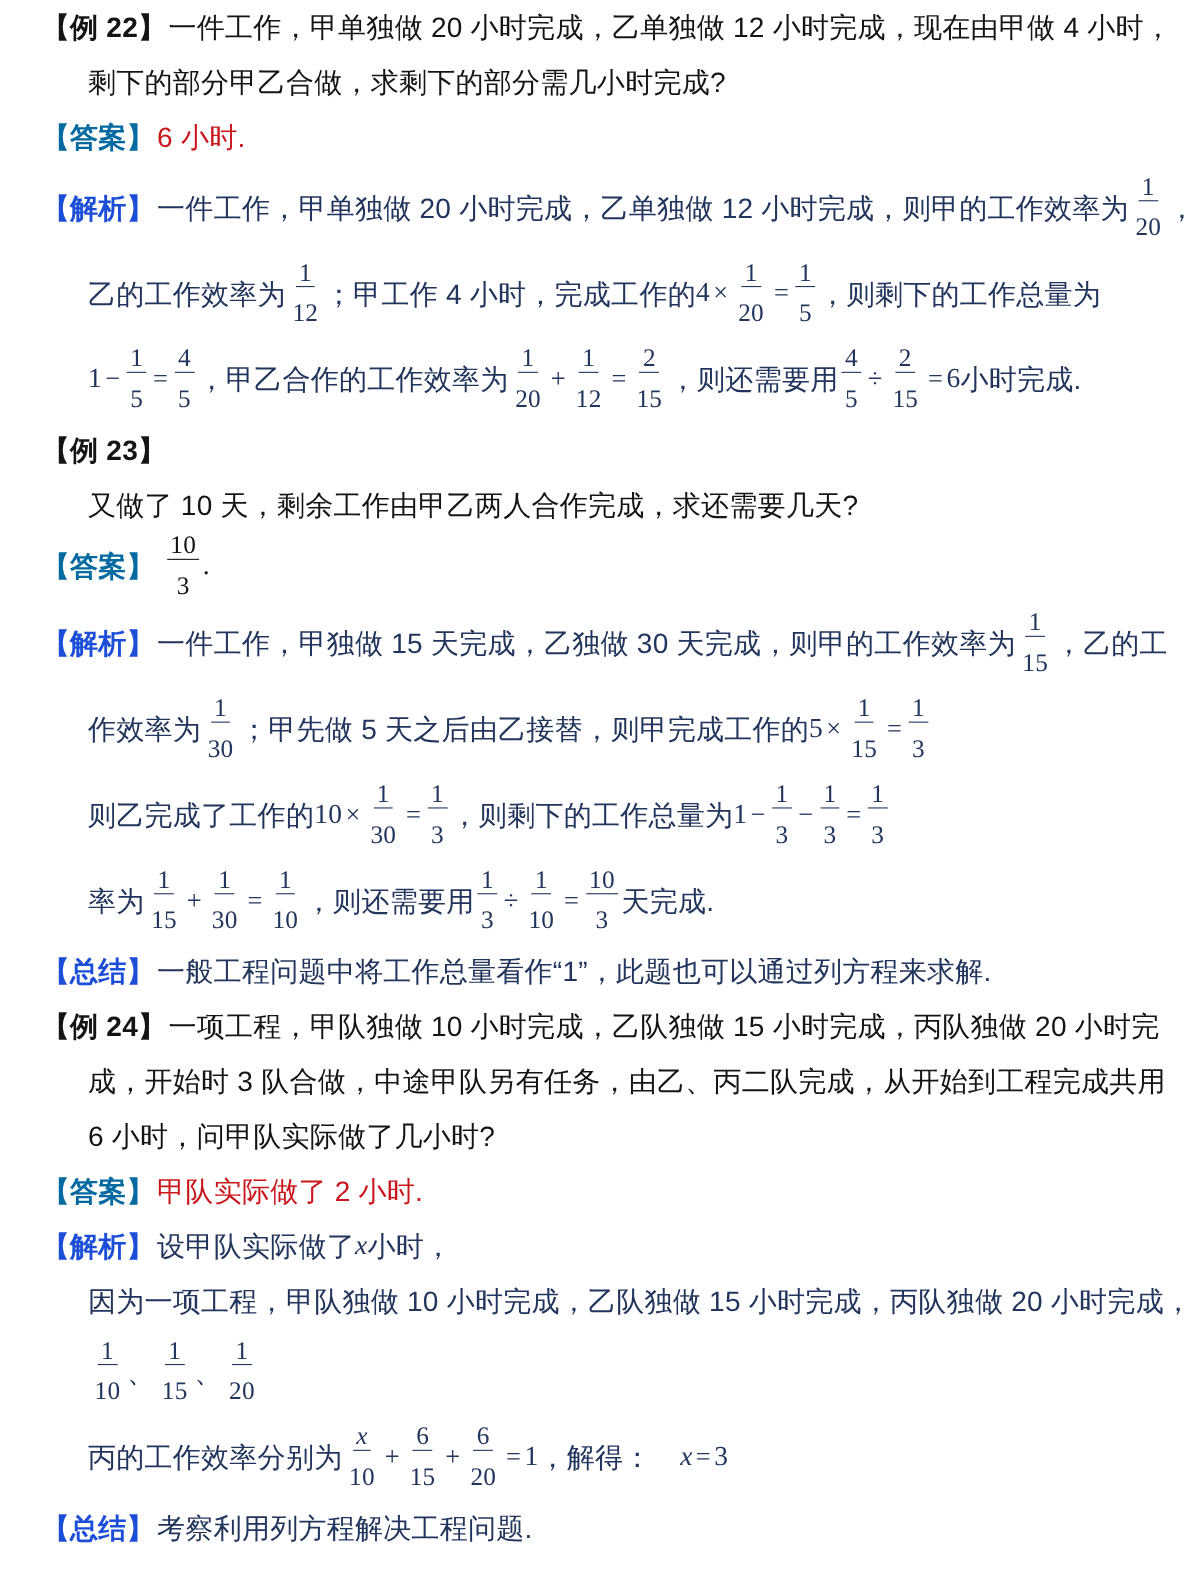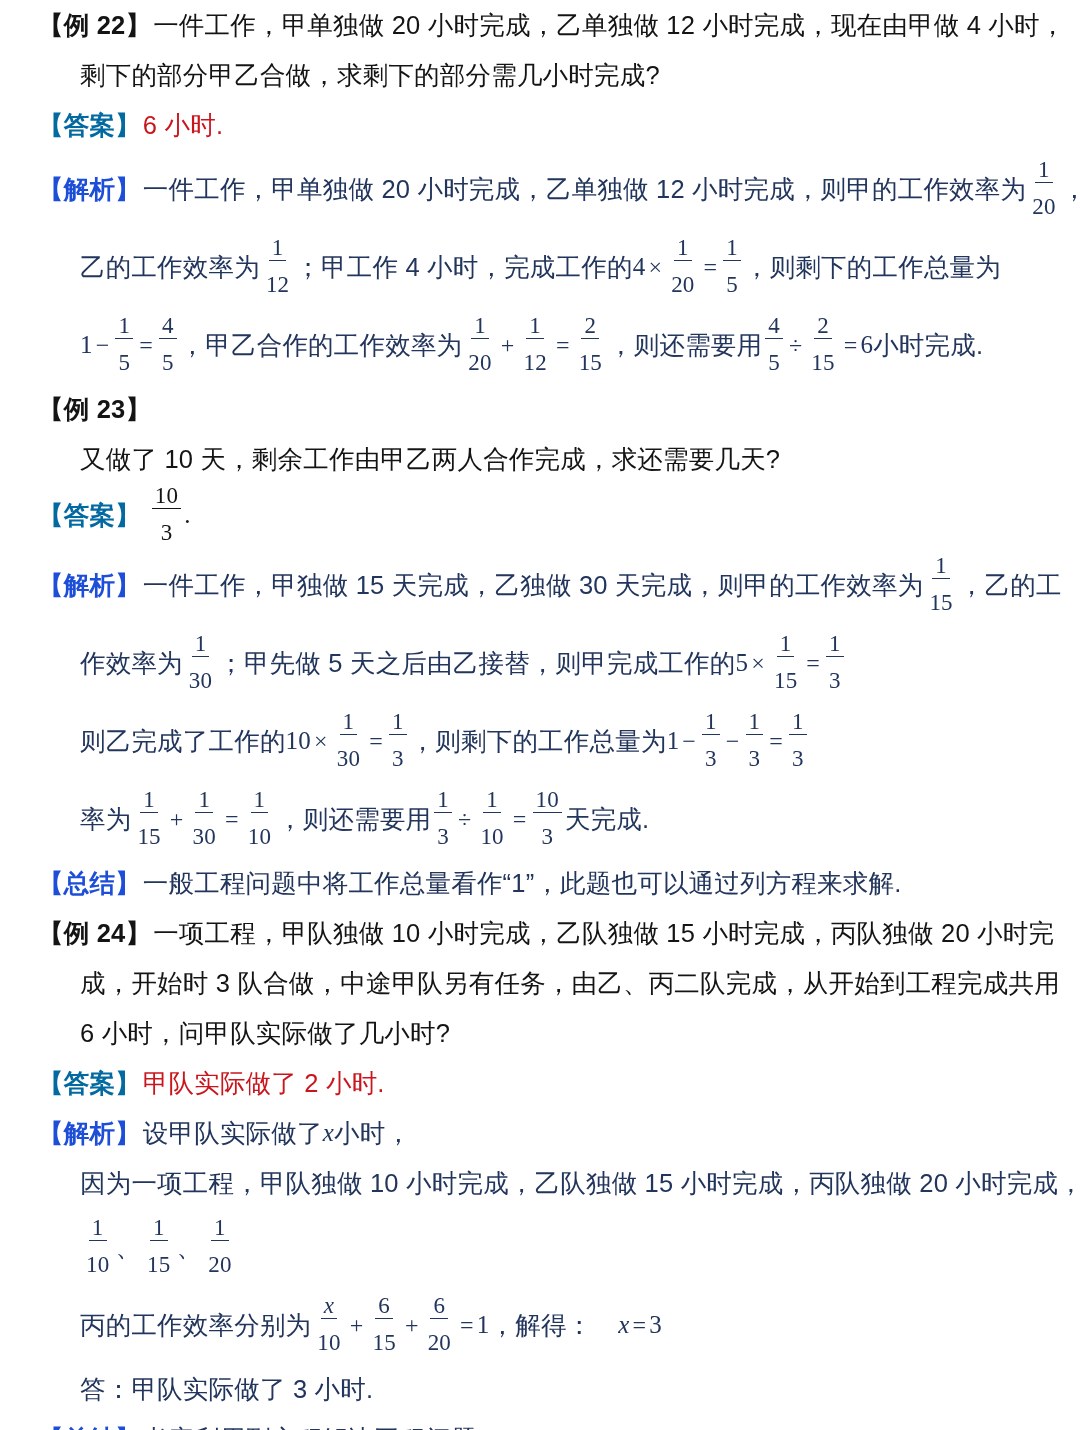--- a/index.html
+++ b/index.html
@@ -347,21 +347,18 @@
           <span class="d">20</span>
         </span>
         <span class="op">=</span>
         <span class="num">1</span>
         <span>，解得：</span>
         <span class="gap-sm"></span>
         <span class="ital">x</span>
         <span class="op">=</span>
         <span class="num">3</span>
       </div>
-      <div class="line navy normal-lg indent">
-        <span>答：甲队实际做了 3 小时.</span>
-      </div>
       <div class="line navy normal-lg">
         <span class="tag navy">【总结】</span>
         <span>考察利用列方程解决工程问题.</span>
       </div>
     </div>
 </div>
 
 </body></html>

